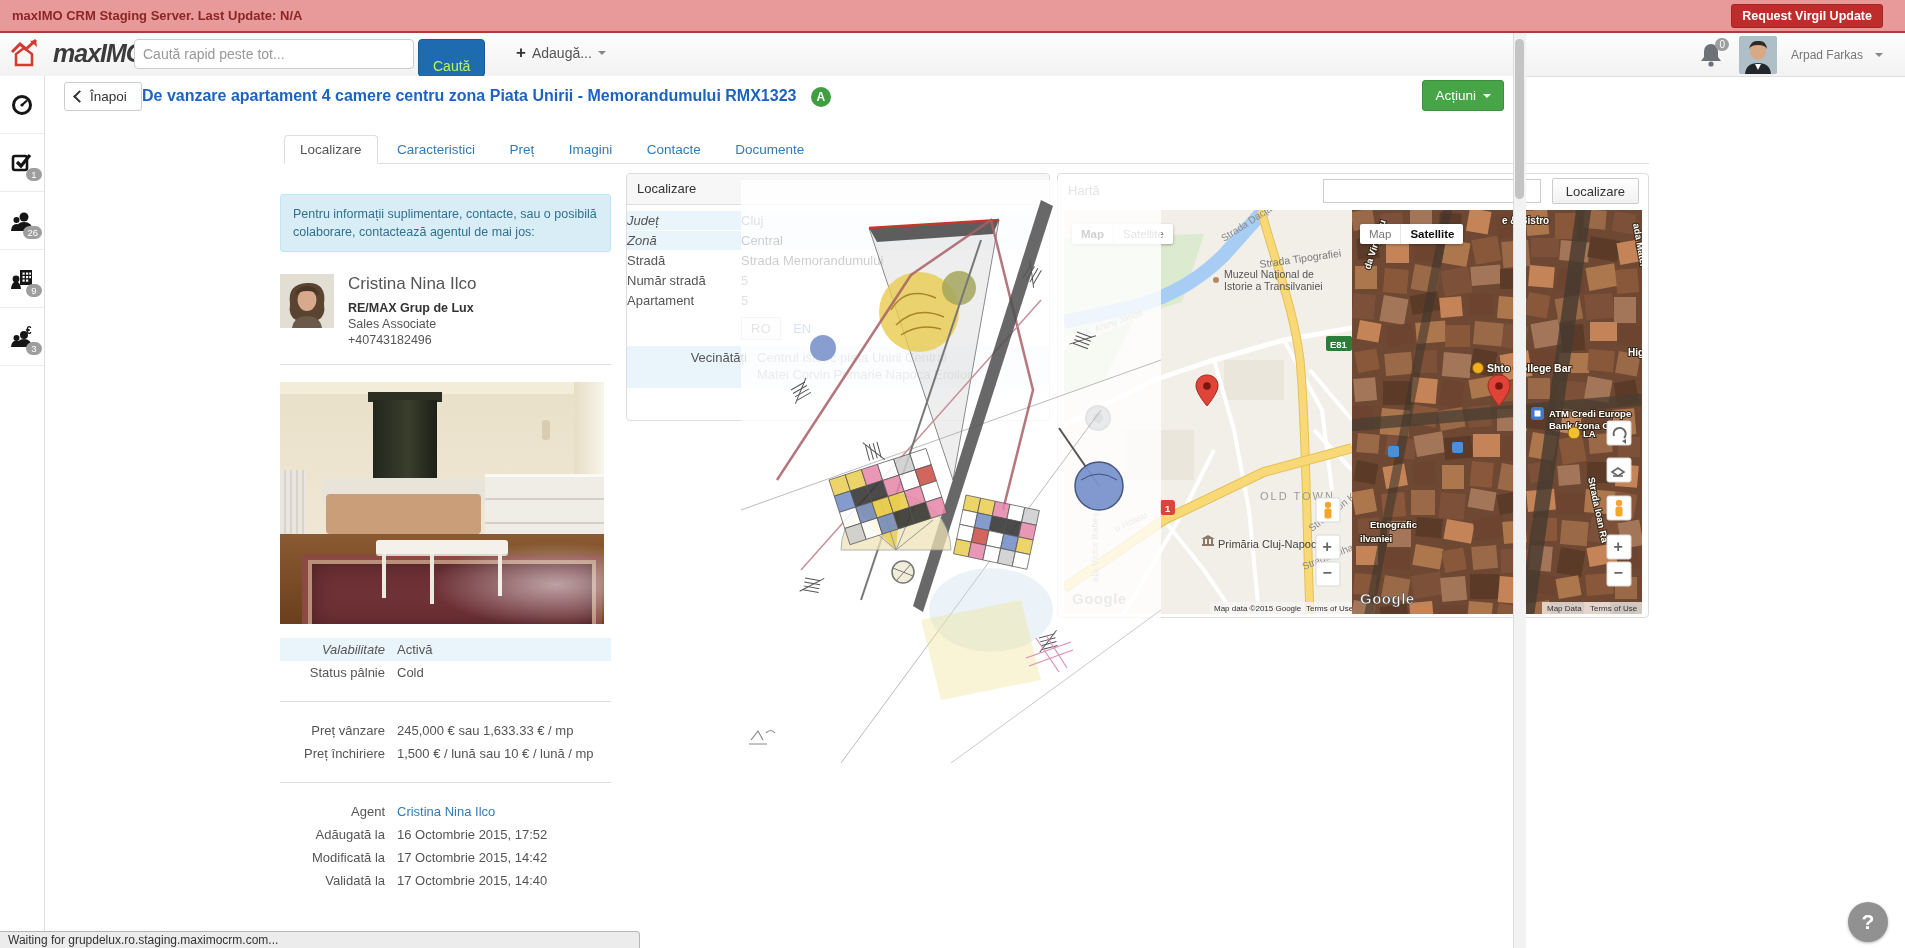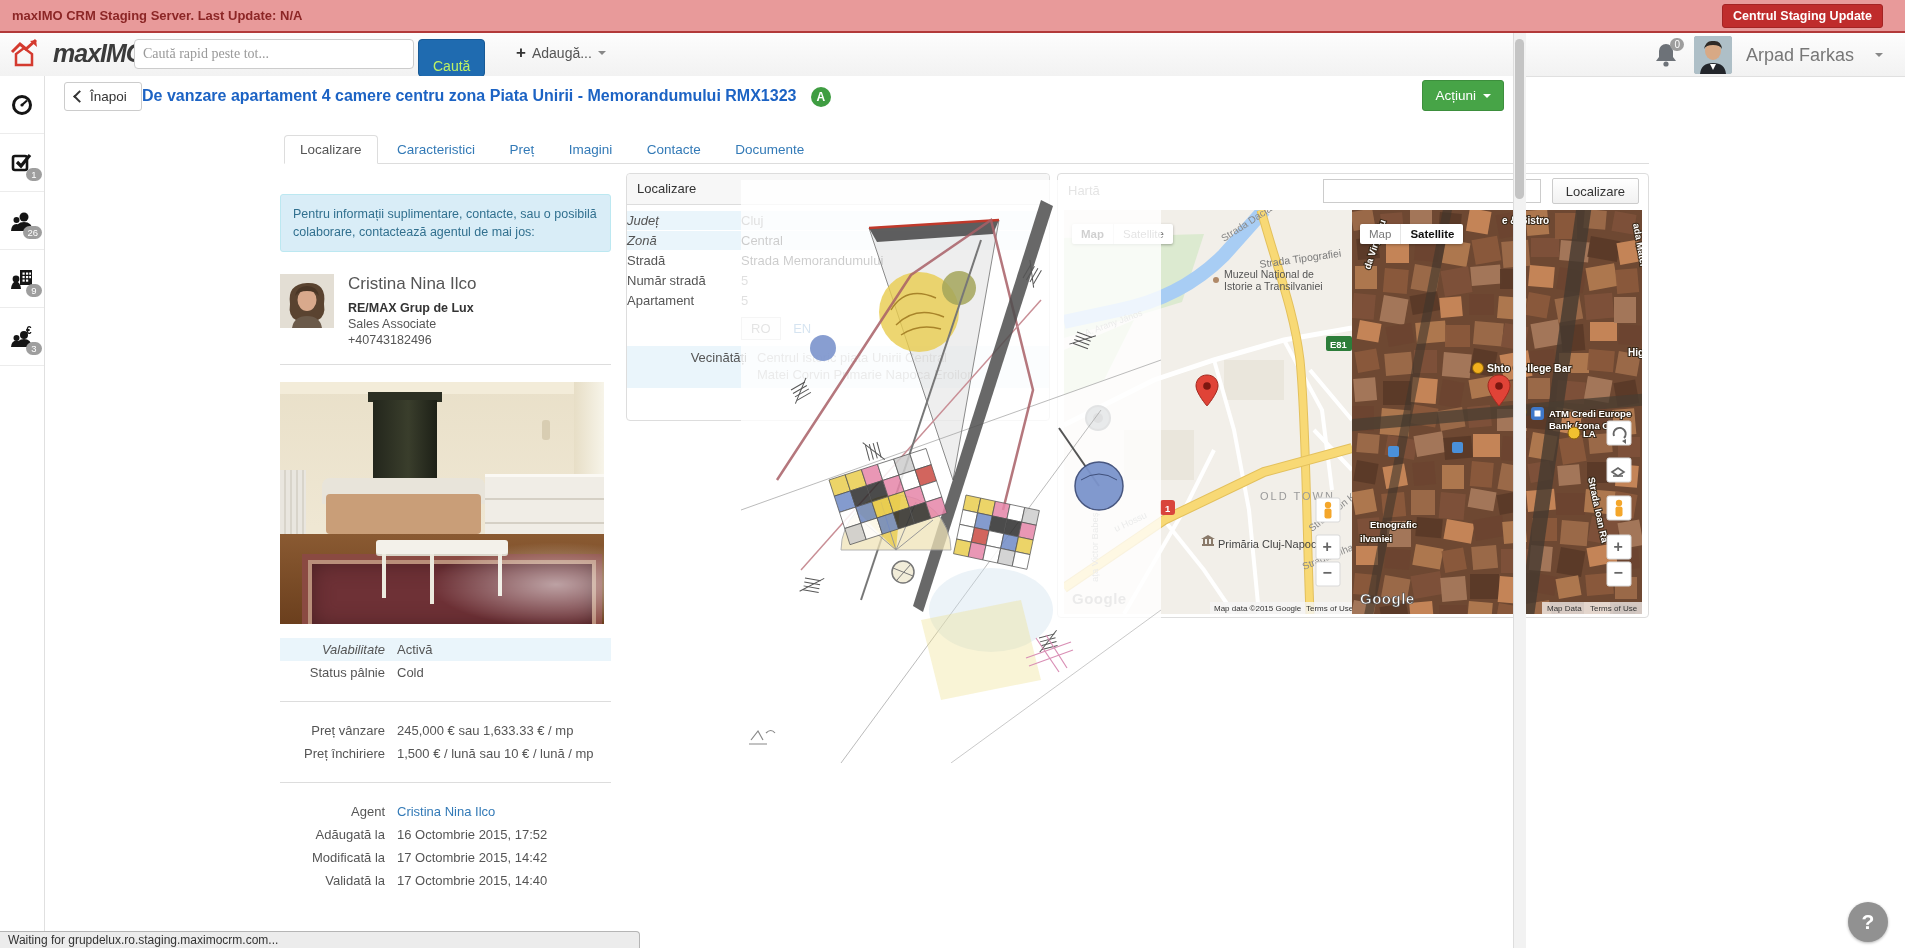--- a/index.html
+++ b/index.html
@@ -5,31 +5,31 @@
   html,body{margin:0;padding:0;background:#fff;overflow:hidden}
   #app{position:relative;width:1526px;height:948px;font-family:"Liberation Sans",sans-serif;background:#fff}
   
   .banner{position:absolute;left:0;top:0;width:1905px;height:31px;background:#e89a9a;border-bottom:2px solid #b23a3a;display:flex;align-items:center}
   .banner-text{margin-left:12px;font-size:13px;font-weight:bold;color:#8c2626}
   .banner-btn{position:absolute;right:22px;top:4px;background:#bf2c2c;border:1px solid #a32323;color:#fff;font-size:12.5px;font-weight:bold;padding:4px 10px;border-radius:3px;cursor:pointer}
   
   .header{position:absolute;left:0;top:33px;width:1905px;height:43px;background:linear-gradient(#fdfdfd,#f2f2f2);border-bottom:1px solid #e0e0e0}
   .logo{position:absolute;left:10px;top:5px;display:flex;align-items:center;gap:5px}
   .logo-text{font-size:25px;font-weight:800;font-style:italic;color:#3b3b3b;letter-spacing:-1px}
-  .search-input{position:absolute;left:134px;top:6px;width:262px;height:28px;border:1px solid #ccc;border-radius:4px;padding:0 8px;font-size:14px;font-family:Liberation Serif, serif;color:#333}
+  .search-input{position:absolute;left:134px;top:6px;width:262px;height:28px;border:1px solid #ccc;border-radius:4px;padding:0 8px;font-size:14px;font-family:Liberation Sans, sans-serif;color:#333}
   .search-input::placeholder{color:#999}
   .search-btn{position:absolute;left:418px;top:6px;height:30px;padding:18px 14px;background:#1f6bb0;border:1px solid #185a96;color:#bef264;font-size:14px;border-radius:4px;cursor:pointer}
   .add-group{position:absolute;left:516px;top:10px;display:flex;align-items:center;gap:6px;color:#555;font-size:14px;cursor:pointer}
   .plus{font-weight:bold;font-size:17px;color:#333}
   .caret{display:inline-block;width:0;height:0;border-left:4px solid transparent;border-right:4px solid transparent;border-top:4px solid #888}
   .hdr-right{position:absolute;right:22px;top:3px;display:flex;align-items:center;gap:14px}
   .bell-wrap{position:relative;width:26px;height:30px;cursor:pointer}
   .bell-badge{position:absolute;right:-4px;top:-2px;background:#9e9e9e;color:#fff;font-size:10px;border-radius:8px;padding:1px 4px}
   .avatar{width:38px;height:38px;border-radius:3px;overflow:hidden;background:#9aa7ad}
-  .user-name{color:#777;font-size:18px;display:flex;align-items:center;gap:21px;cursor:pointer}
+  .user-name{color:#777;font-size:12px;display:flex;align-items:center;gap:12px;cursor:pointer}
   
   .titlebar{position:absolute;left:44px;top:76px;right:0;height:46px;background:#fff}
   .back-btn{position:absolute;left:20px;top:6px;background:#fff;border:1px solid #ccc;border-radius:3px;padding:6px 14px 6px 10px;font-size:13.5px;color:#333;display:flex;align-items:center;gap:6px;cursor:pointer}
   .chev-left{display:inline-block;width:7px;height:7px;border-left:2px solid #333;border-bottom:2px solid #333;transform:rotate(45deg)}
   .page-title{position:absolute;left:98px;top:11px;font-size:16px;font-weight:bold;color:#1c63c4;white-space:nowrap}
   .a-badge{display:inline-flex;align-items:center;justify-content:center;width:20px;height:20px;border-radius:50%;background:#3f9d42;color:#fff;font-size:12px;font-weight:bold;margin-left:10px;vertical-align:middle}
   .actions-btn{position:absolute;right:22px;top:4px;background:#47a447;border:1px solid #3d8f3d;color:#fff;font-size:13.5px;padding:7px 12px;border-radius:3px;display:flex;align-items:center;gap:7px;cursor:pointer}
   .actions-btn .caret{border-top-color:#fff}
   
   .sidebar{position:absolute;left:0;top:76px;width:44px;bottom:0;background:#fff;border-right:1px solid #e0e0e0}
@@ -113,21 +113,21 @@
   .helpbtn{position:absolute;left:1848px;top:902px;width:40px;height:40px;border-radius:50%;background:#919191;color:#fff;font-size:21px;font-weight:bold;display:flex;align-items:center;justify-content:center;z-index:95;cursor:pointer;box-shadow:0 1px 3px rgba(0,0,0,.3)}
   svg text{font-family:"Liberation Sans",sans-serif}
 </style>
 </head>
 <body>
 
 <div id="app">
 
   <div class="banner">
     <span class="banner-text">maxIMO CRM Staging Server. Last Update: N/A</span>
-    <button class="banner-btn">Centrul Staging Update</button>
+    <button class="banner-btn">Request Virgil Update</button>
   </div>
 
   <div class="header">
     <div class="logo">
       <svg width="38" height="30" viewBox="0 0 38 30">
         <polyline points="2,14 10,6 16,11 26,2" fill="none" stroke="#d43a2f" stroke-width="3"></polyline>
         <polygon points="26,2 27,9 20,3" fill="#d43a2f"></polygon>
         <path d="M6,16 L6,27 L22,27 L22,16 L14,10 Z" fill="none" stroke="#d43a2f" stroke-width="2.5"></path>
       </svg>
       <span class="logo-text">maxIMO</span>

